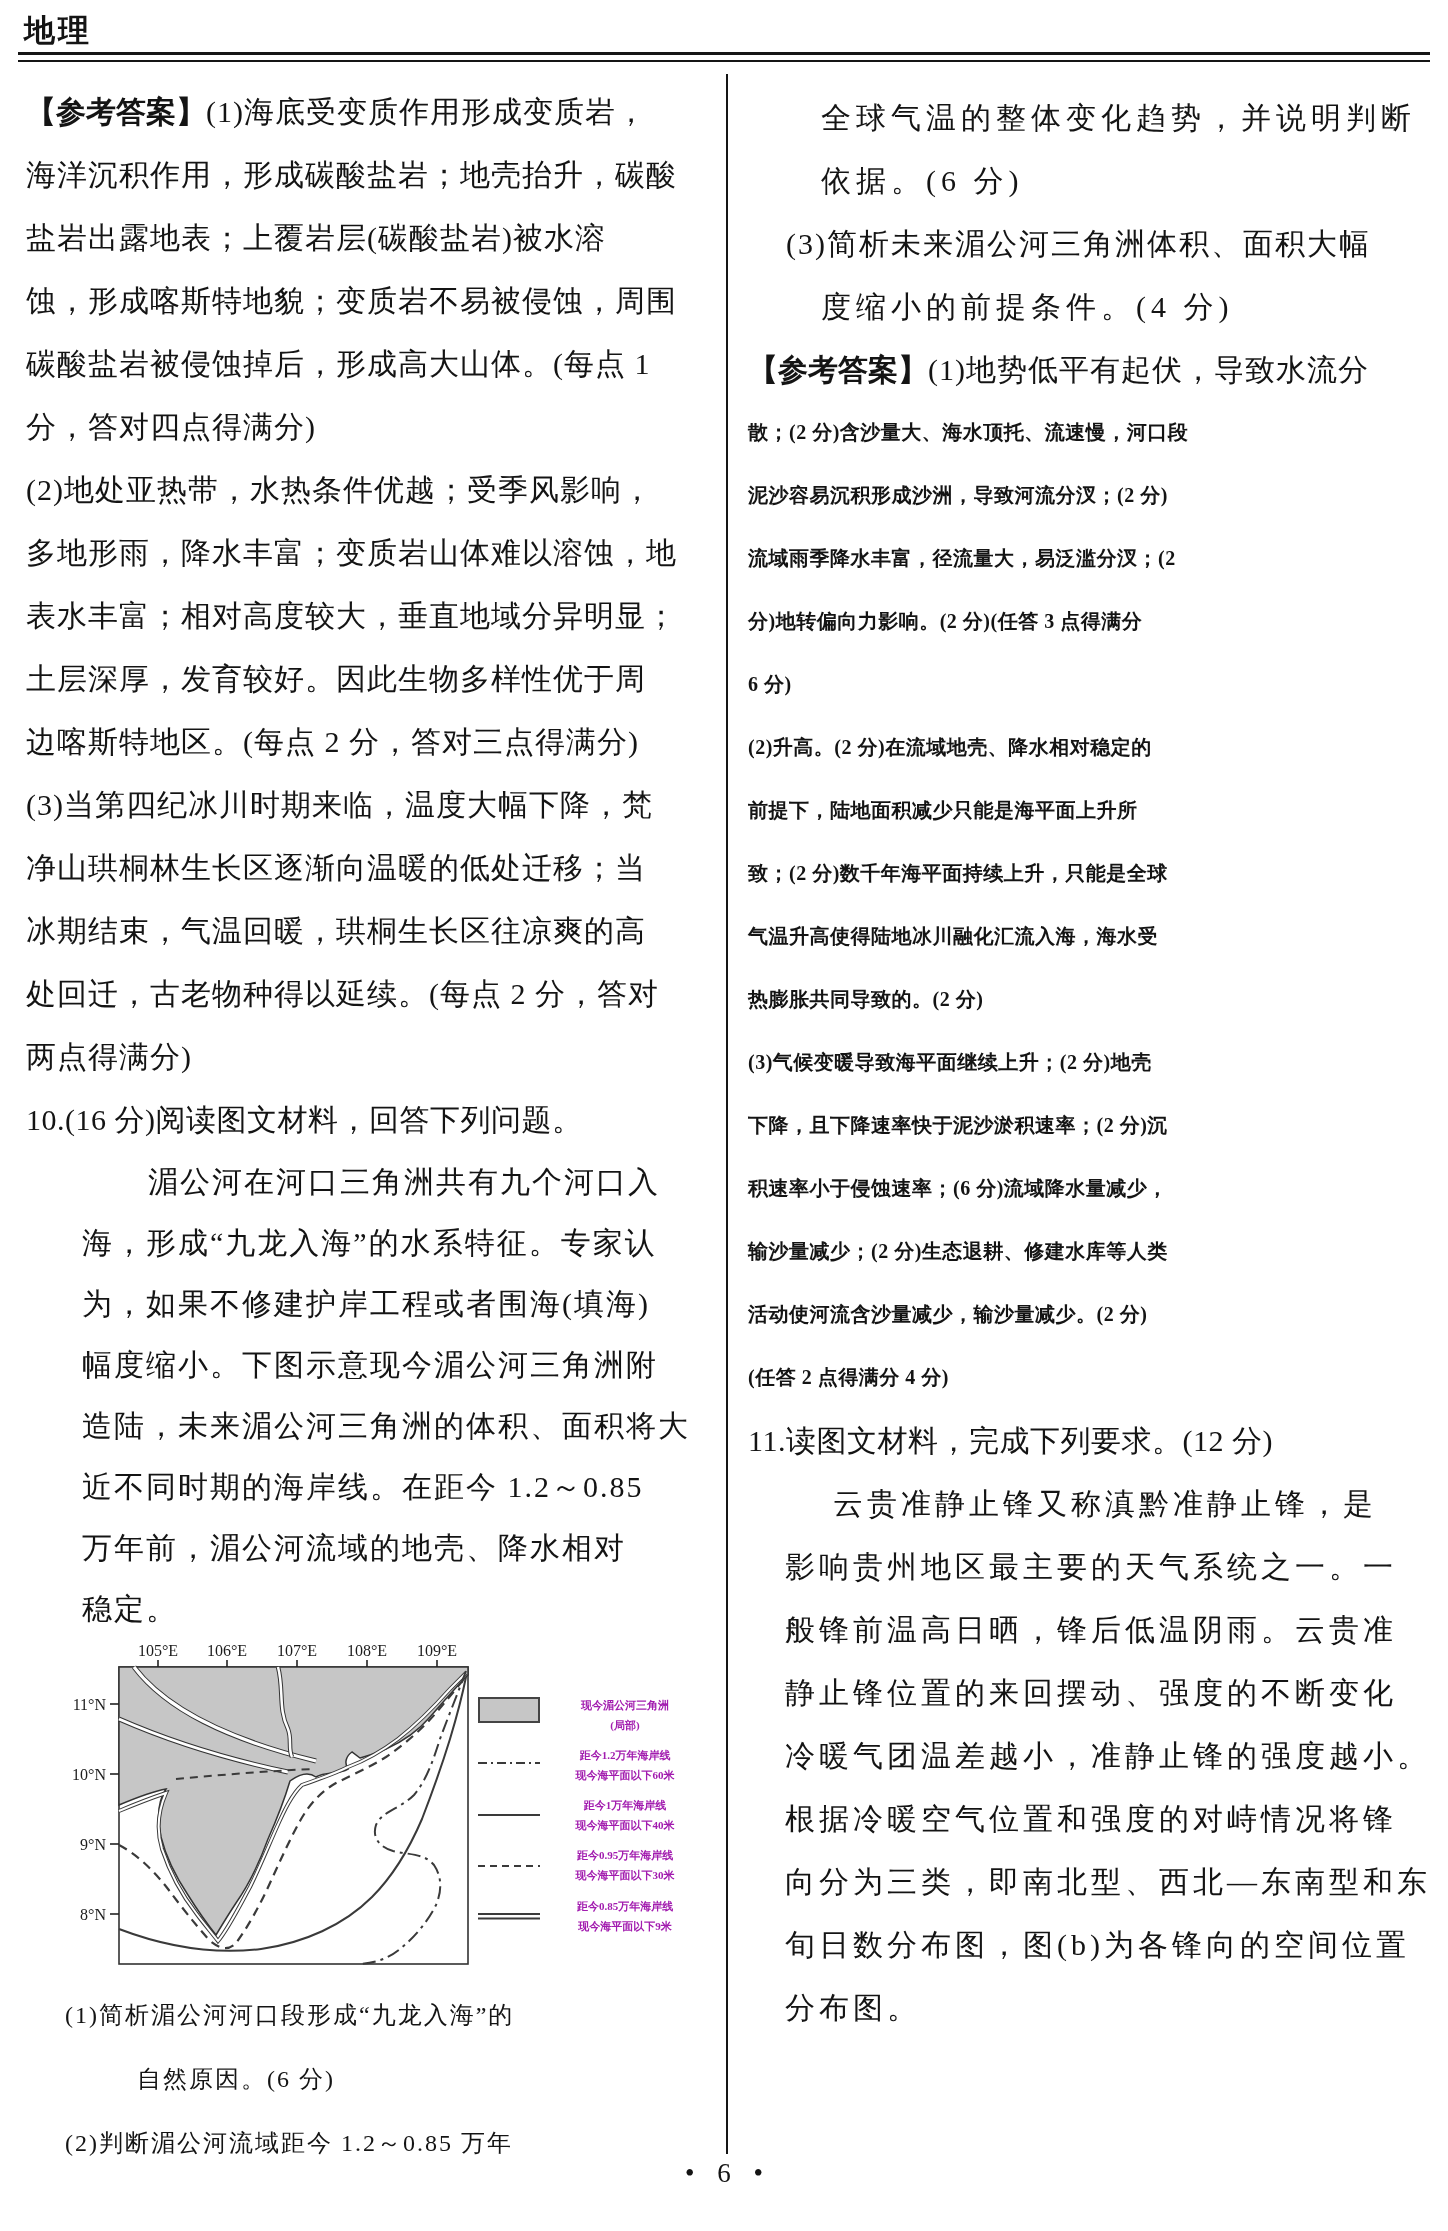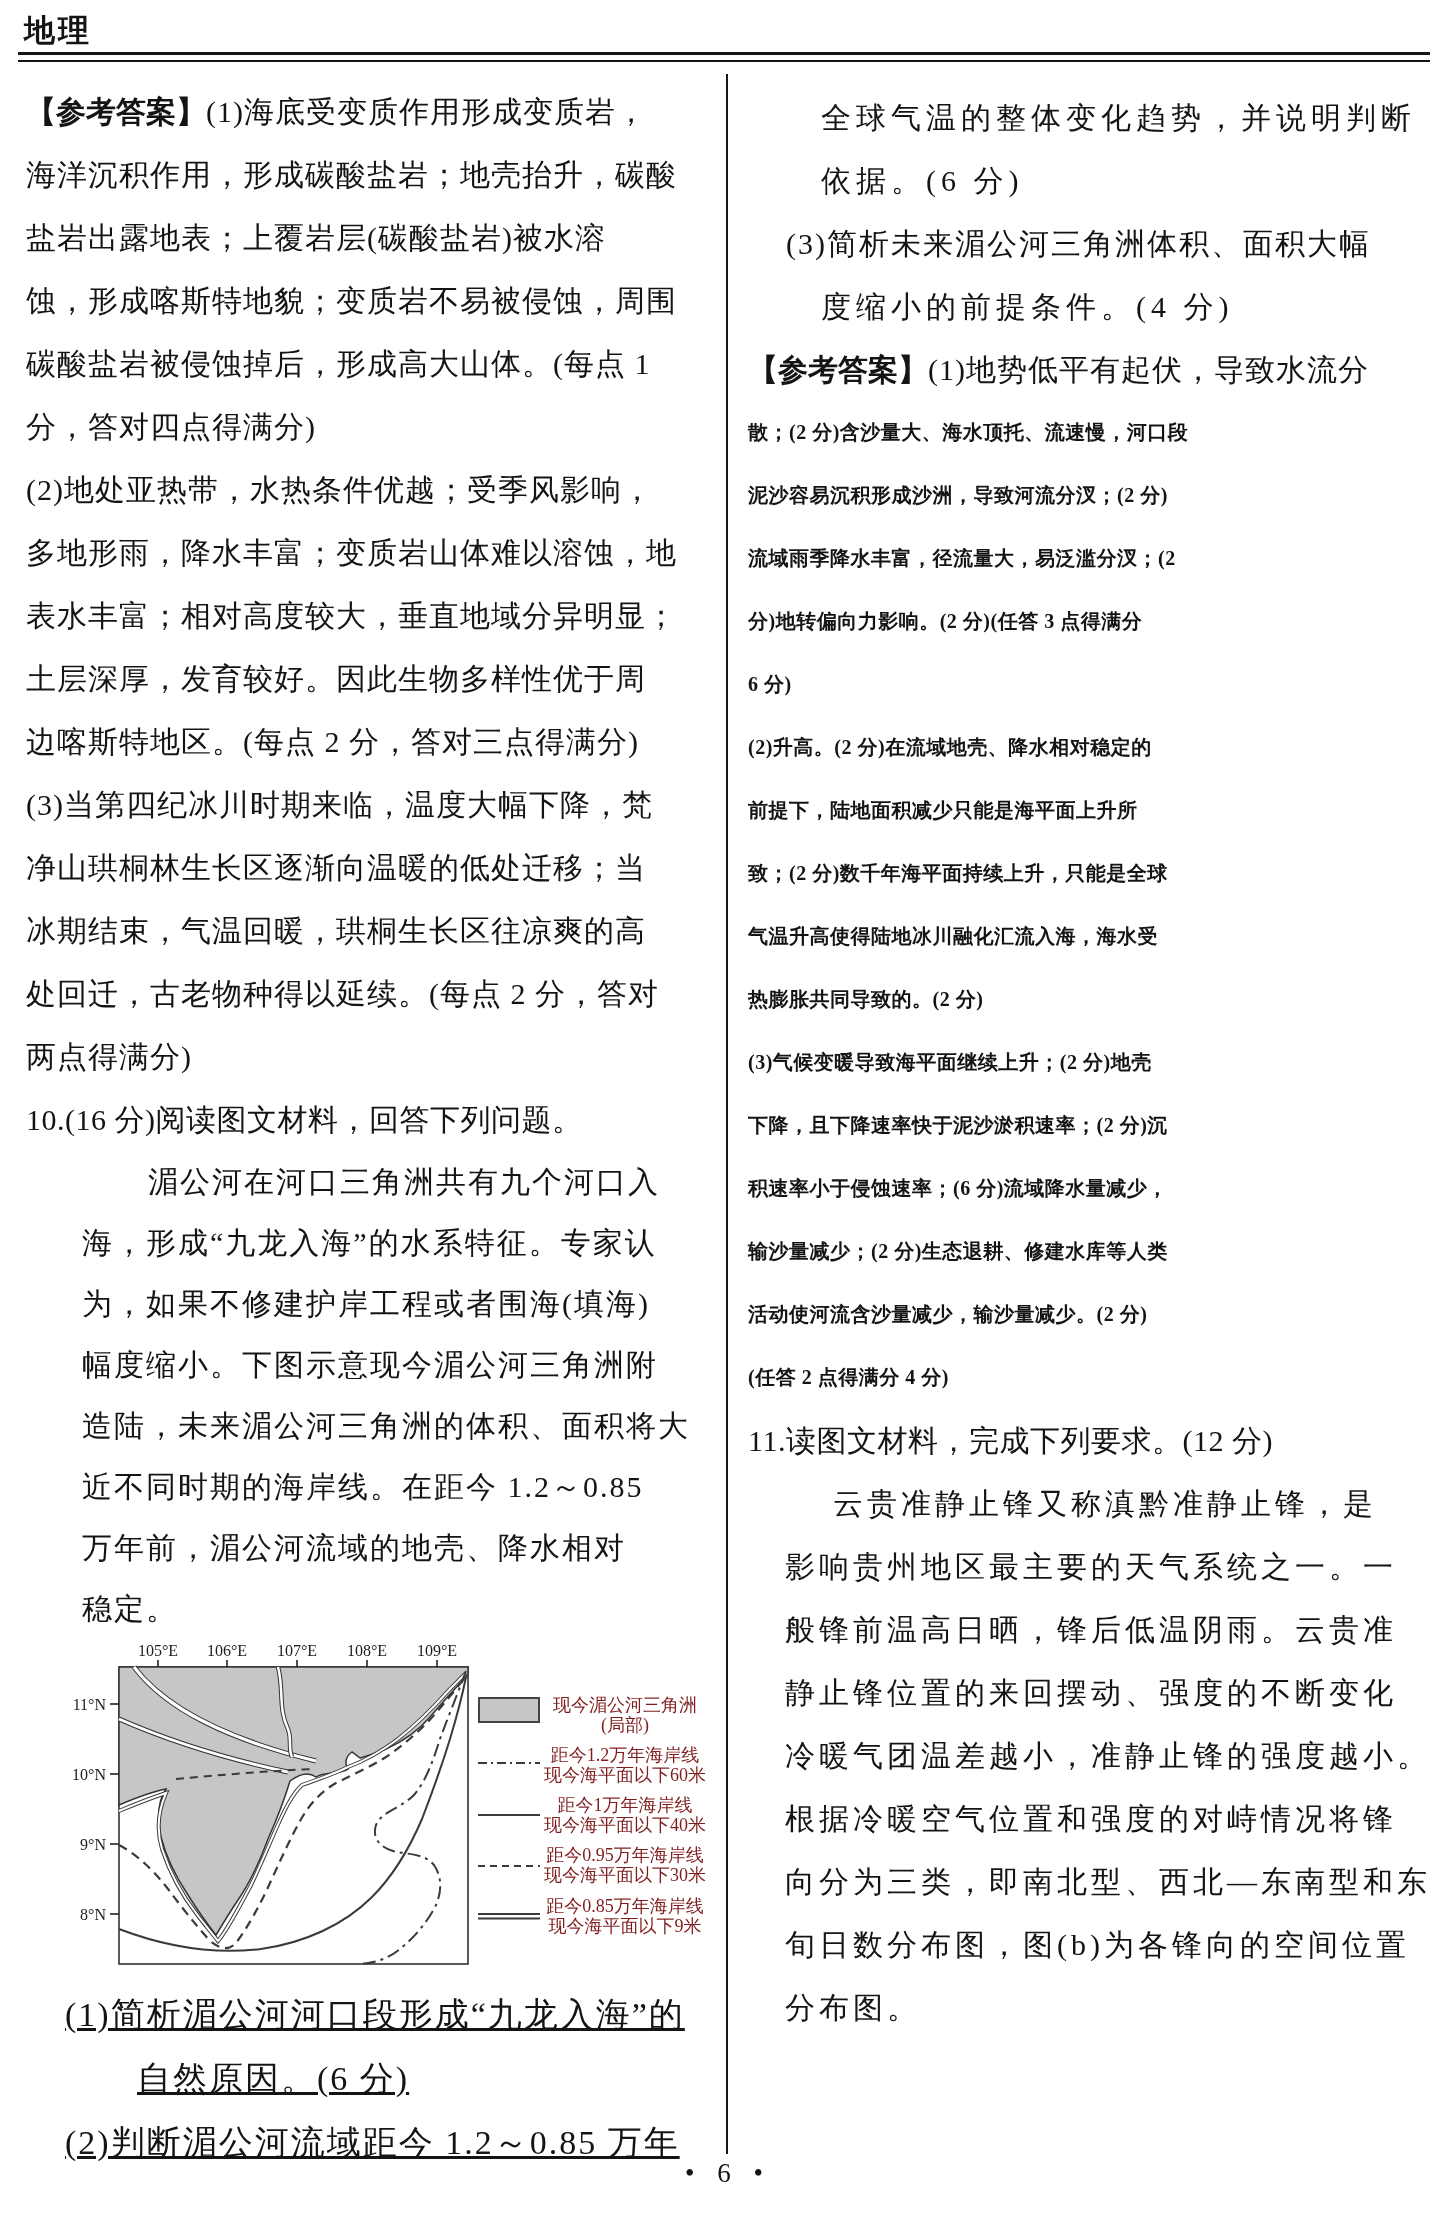--- a/index.html
+++ b/index.html
@@ -20,42 +20,42 @@
   .ref-label{font-family:"Liberation Sans","DejaVu Sans",sans-serif;font-weight:bold;letter-spacing:0;}
   .ans .line,.ansline{letter-spacing:1px;}
 
   
   .col-left .material > div{height:61px;line-height:61px;font-size:30px;white-space:nowrap;
     padding-left:56px;letter-spacing:2px;}
   .col-left .material > div:nth-of-type(1){padding-left:122px;}
   .q-head{letter-spacing:0.5px;}
 
   
-  .col-left .questions > div{height:64px;line-height:64px;font-size:34px;white-space:nowrap;
-    padding-left:39px;letter-spacing:2px;text-decoration:underline;}
+  .col-left .questions > div{height:64px;line-height:64px;font-size:24px;white-space:nowrap;
+    padding-left:39px;letter-spacing:2px;}
   .col-left .questions > div:nth-of-type(2){padding-left:111px;}
 
   
   .col-right .cont > div{height:63px;line-height:63px;font-size:30px;white-space:nowrap;
     padding-left:73px;letter-spacing:5px;}
   .col-right .cont > div:nth-of-type(3){padding-left:38px;letter-spacing:2px;}
 
   .col-right .answers > div{height:63px;line-height:63px;font-size:20px;white-space:nowrap;letter-spacing:0.5px;font-weight:bold;}
 
   
   .col-right .material > div{height:63px;line-height:63px;font-size:30px;white-space:nowrap;
     padding-left:37px;letter-spacing:4px;}
   .col-right .material > div:nth-of-type(1){padding-left:85px;}
 
   
   .figure{position:relative;height:344px;}
   .figure svg text{font-family:"Liberation Serif","DejaVu Serif",serif;}
   .lg-swatch{position:absolute;}
   .lg-area{left:452px;top:58px;width:62px;height:26px;background:#c6c6c6;border:2px solid #444;box-sizing:border-box;}
-  .lg-text{position:absolute;left:516px;width:166px;text-align:center;font-size:18px;line-height:20px;white-space:nowrap;color:#7f1d1d;}
+  .lg-text{position:absolute;left:516px;width:166px;text-align:center;font-size:11px;line-height:20px;white-space:nowrap;color:#a21caf;font-weight:bold;}
 
   .footer{position:absolute;left:0;top:2158px;width:1448px;text-align:center;
     font-size:27px;word-spacing:16px;}
 </style>
 </head>
 <body>
 
 <div class="page">
 
   <div class="header-title">地理</div>

